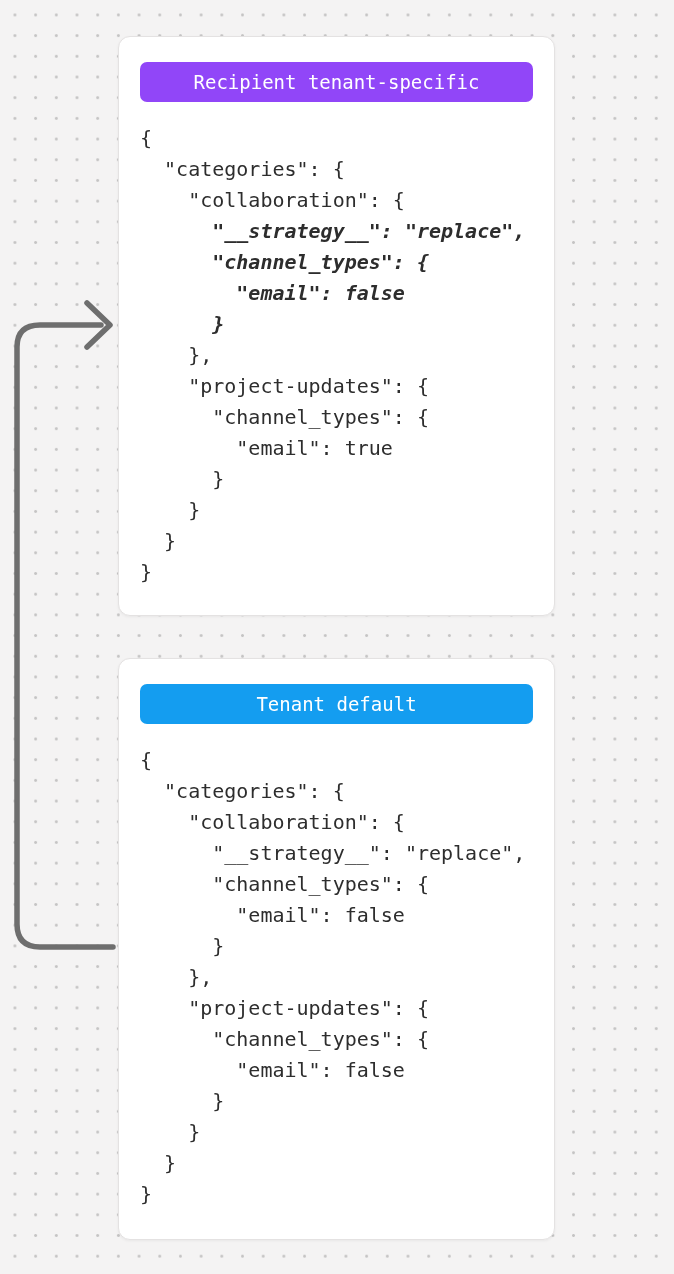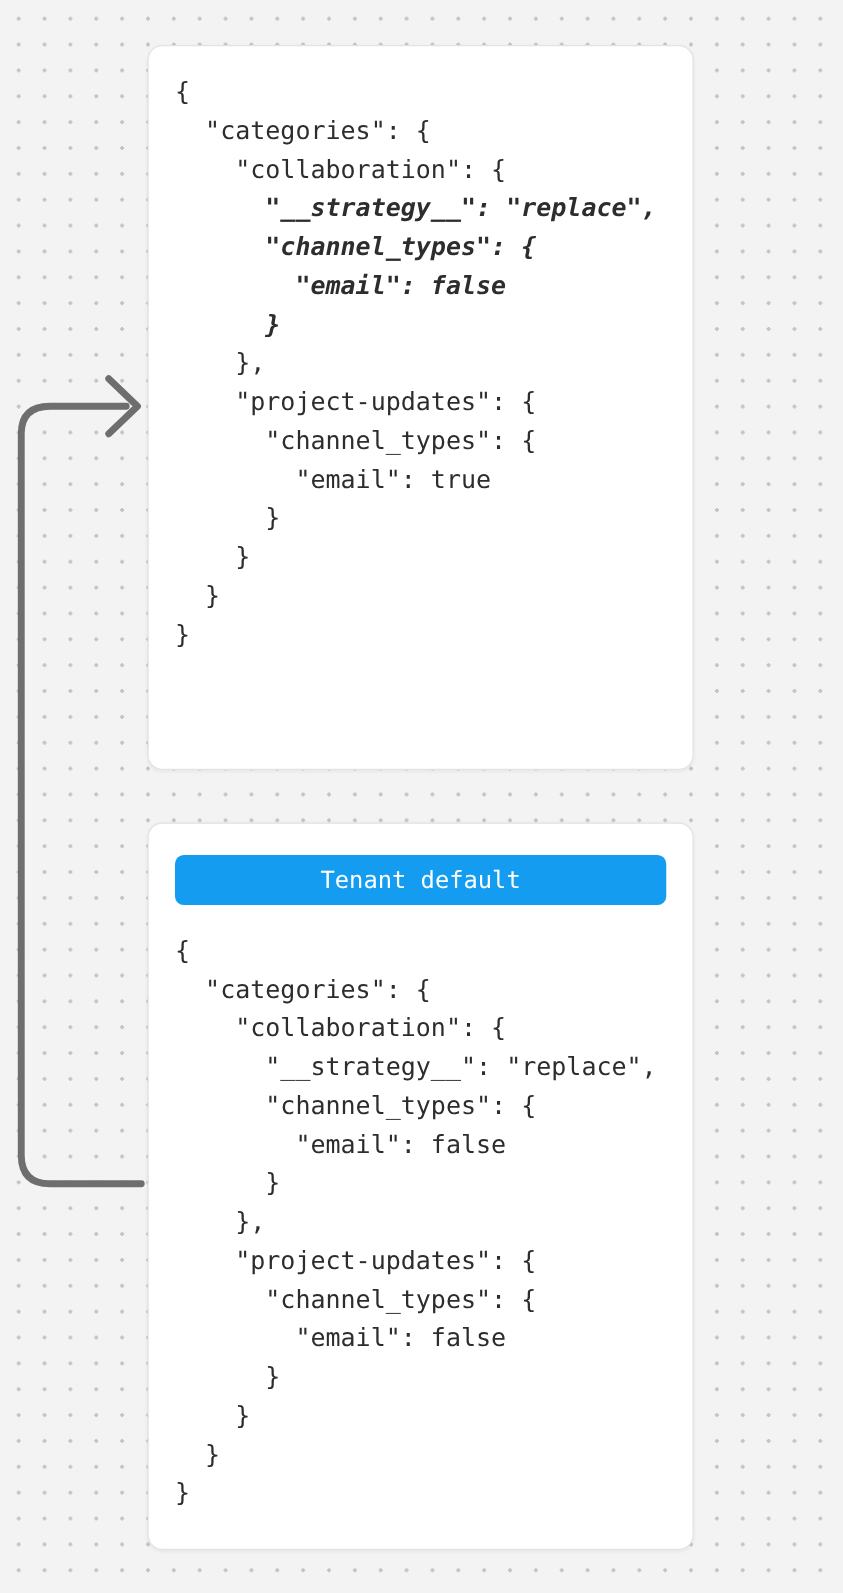--- a/index.html
+++ b/index.html
@@ -67,20 +67,21 @@
 </style>
 </head>
 <body>
 
 <svg class="arrow-svg" viewBox="0 0 674 1274" xmlns="http://www.w3.org/2000/svg">
   <path d="M113 947 H40 Q17 947 17 924 V347 Q17 325 40 325 H101" fill="none" stroke="#6e6e6e" stroke-width="5.5" stroke-linecap="round" stroke-linejoin="round"></path>
   <path d="M87 303 L110 325 L87 347" fill="none" stroke="#6e6e6e" stroke-width="5.5" stroke-linecap="round" stroke-linejoin="round"></path>
 </svg>
 
 <div class="card card-top">
+  <div class="badge" style="background: rgb(145, 70, 248); color: rgb(255, 255, 255);">Recipient tenant-specific</div>
   <div class="code">
       <div class="code-line">{</div>
       <div class="code-line">  "categories": {</div>
       <div class="code-line">    "collaboration": {</div>
       <div class="code-line emph">      "__strategy__": "replace",</div>
       <div class="code-line emph">      "channel_types": {</div>
       <div class="code-line emph">        "email": false</div>
       <div class="code-line emph">      }</div>
       <div class="code-line">    },</div>
       <div class="code-line">    "project-updates": {</div>

